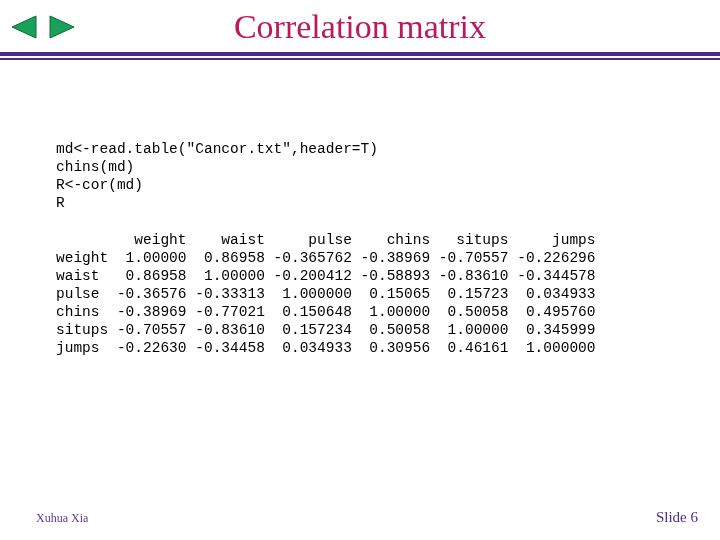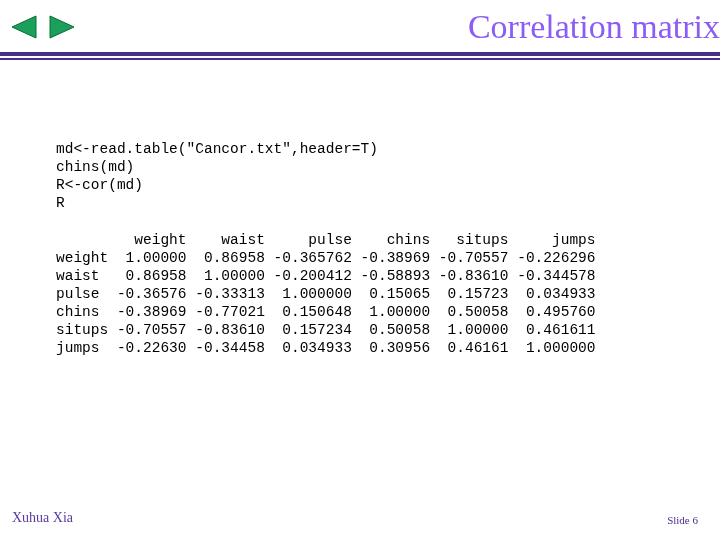--- a/index.html
+++ b/index.html
@@ -13,54 +13,54 @@
     overflow: hidden;
   }
   .nav-btn {
     position: absolute;
     top: 14px;
     cursor: pointer;
   }
   .nav-prev { left: 8px; }
   .nav-next { left: 48px; }
   .title {
-    text-align: right;
+    text-align: center;
     font-size: 34px;
-    color: #8b5cf6;
+    color: #be185d;
     padding-top: 8px;
     padding-bottom: 4px;
   }
   .rule-stack {
     margin-top: 2px;
   }
   .rule1 { height: 4px; background: #4a2c8a; }
   .rule-gap { height: 2px; background: #fff; }
   .rule2 { height: 2px; background: #4a2c8a; }
   .content {
     padding: 80px 50px 0 56px;
     font-family: "Courier New", monospace;
     font-size: 14.5px;
     color: #000;
     white-space: pre;
     line-height: 1.25;
   }
   .footer-left {
     position: absolute;
-    left: 12px;
+    left: 36px;
     bottom: 14px;
     font-family: "Times New Roman", serif;
-    font-size: 14px;
+    font-size: 12px;
     color: #5a3aa0;
   }
   .footer-right {
     position: absolute;
     right: 22px;
     bottom: 14px;
     font-family: "Times New Roman", serif;
-    font-size: 11px;
+    font-size: 15px;
     color: #4a2c8a;
   }
 </style>
 </head>
 <body>
 
 <div class="nav-btn nav-prev">
   <svg width="30" height="26">
     <polygon points="28,2 28,24 4,13" fill="#1aa05a" stroke="#0a6a38" stroke-width="1"></polygon>
   </svg>
@@ -82,17 +82,17 @@
 <div class="content"><span>md&lt;-read.table("Cancor.txt",header=T)</span>
 <span>chins(md)</span>
 <span>R&lt;-cor(md)</span>
 <span>R</span>
 
 <span>         weight    waist     pulse    chins   situps     jumps</span>
 <span>weight  1.00000  0.86958 -0.365762 -0.38969 -0.70557 -0.226296</span>
 <span>waist   0.86958  1.00000 -0.200412 -0.58893 -0.83610 -0.344578</span>
 <span>pulse  -0.36576 -0.33313  1.000000  0.15065  0.15723  0.034933</span>
 <span>chins  -0.38969 -0.77021  0.150648  1.00000  0.50058  0.495760</span>
-<span>situps -0.70557 -0.83610  0.157234  0.50058  1.00000  0.461611</span>
+<span>situps -0.70557 -0.83610  0.157234  0.50058  1.00000  0.345999</span>
 <span>jumps  -0.22630 -0.34458  0.034933  0.30956  0.46161  1.000000</span></div>
 
 <div class="footer-left">Xuhua Xia</div>
 <div class="footer-right">Slide 6</div>
 
 </body></html>

